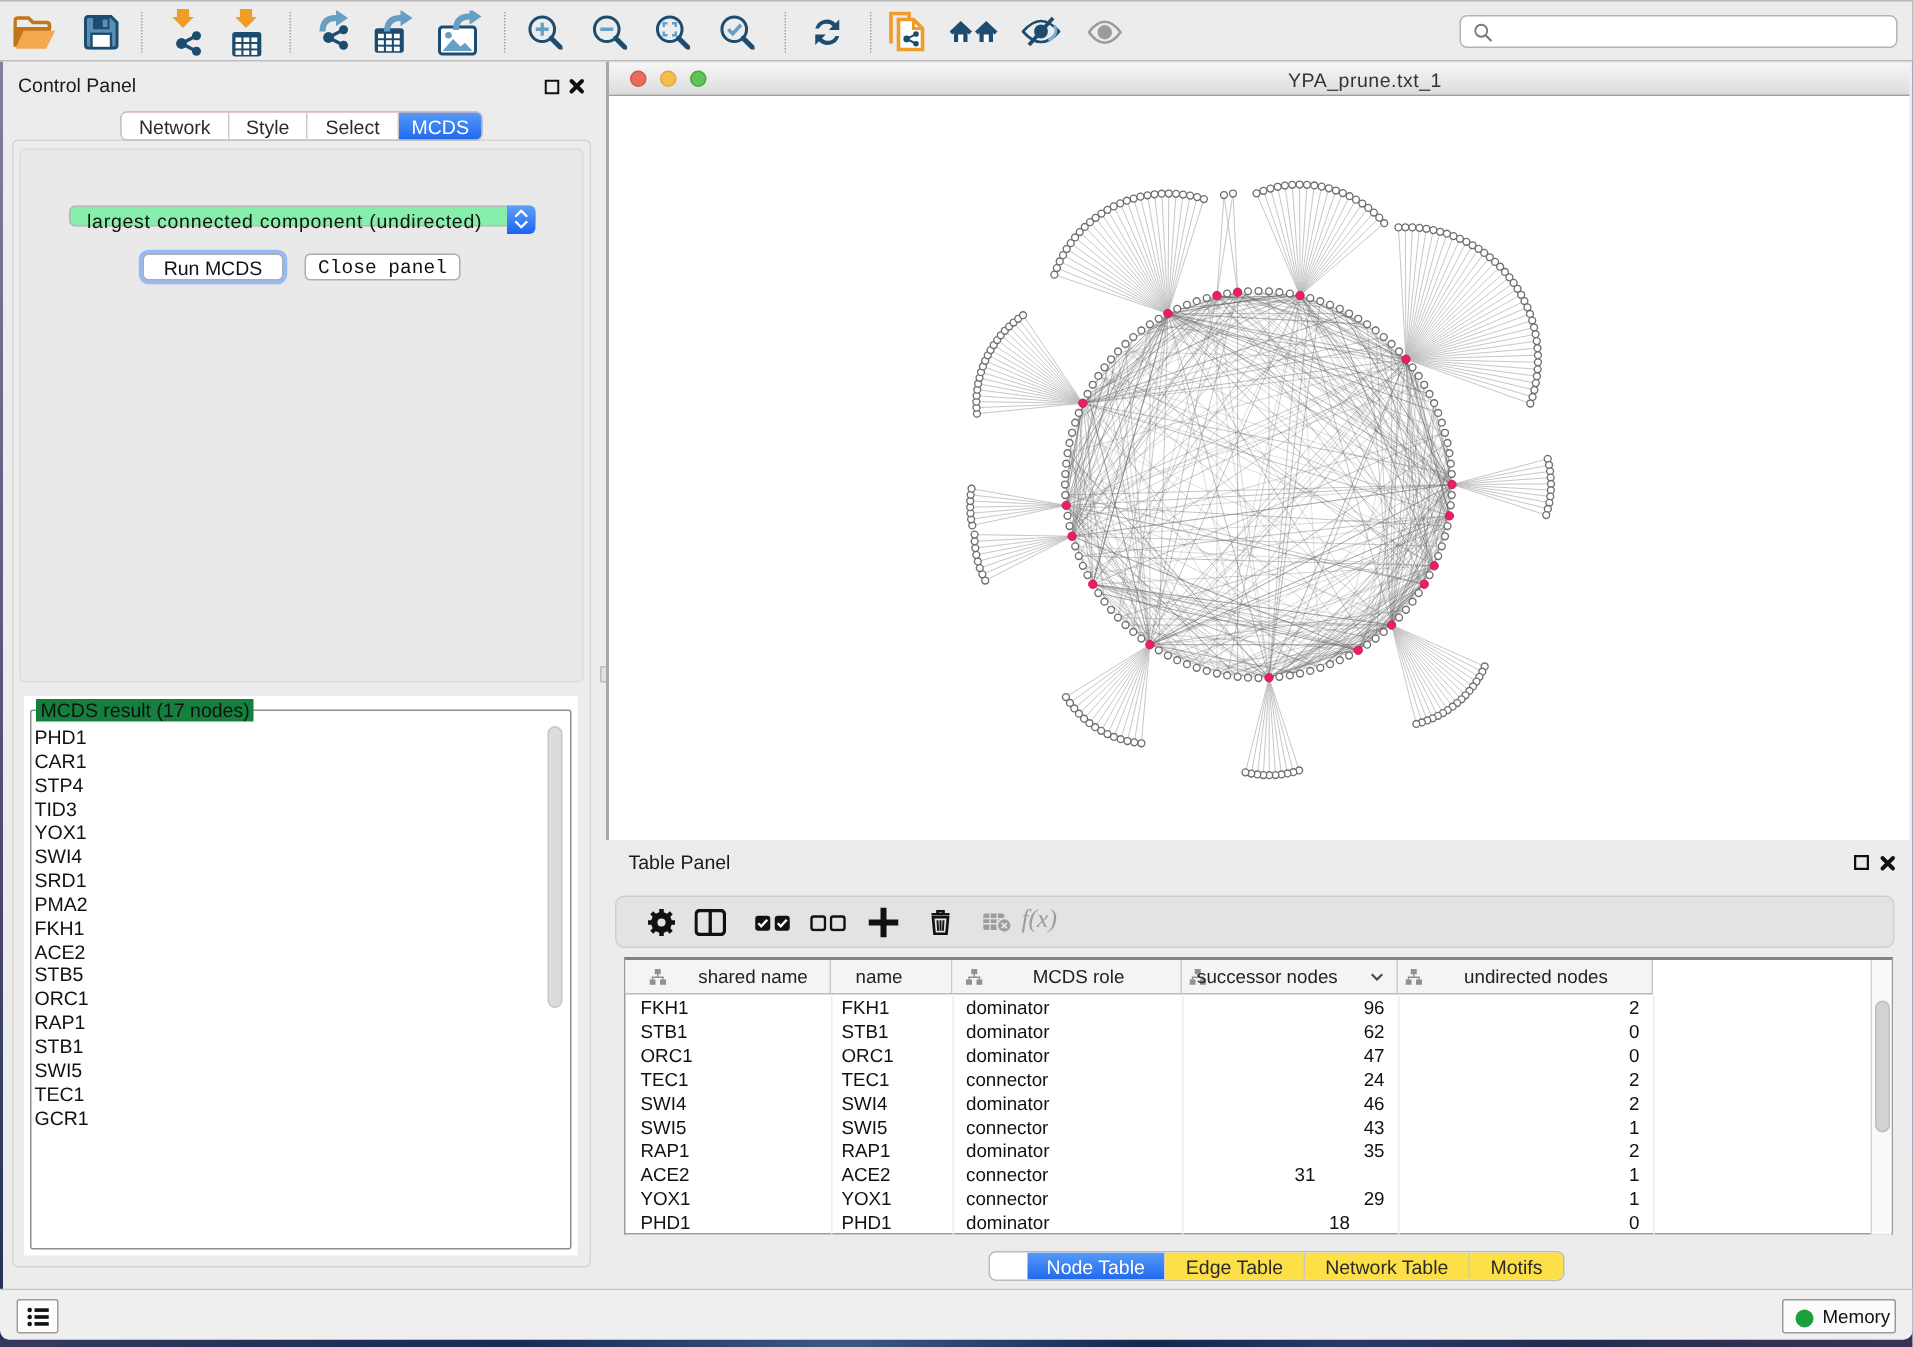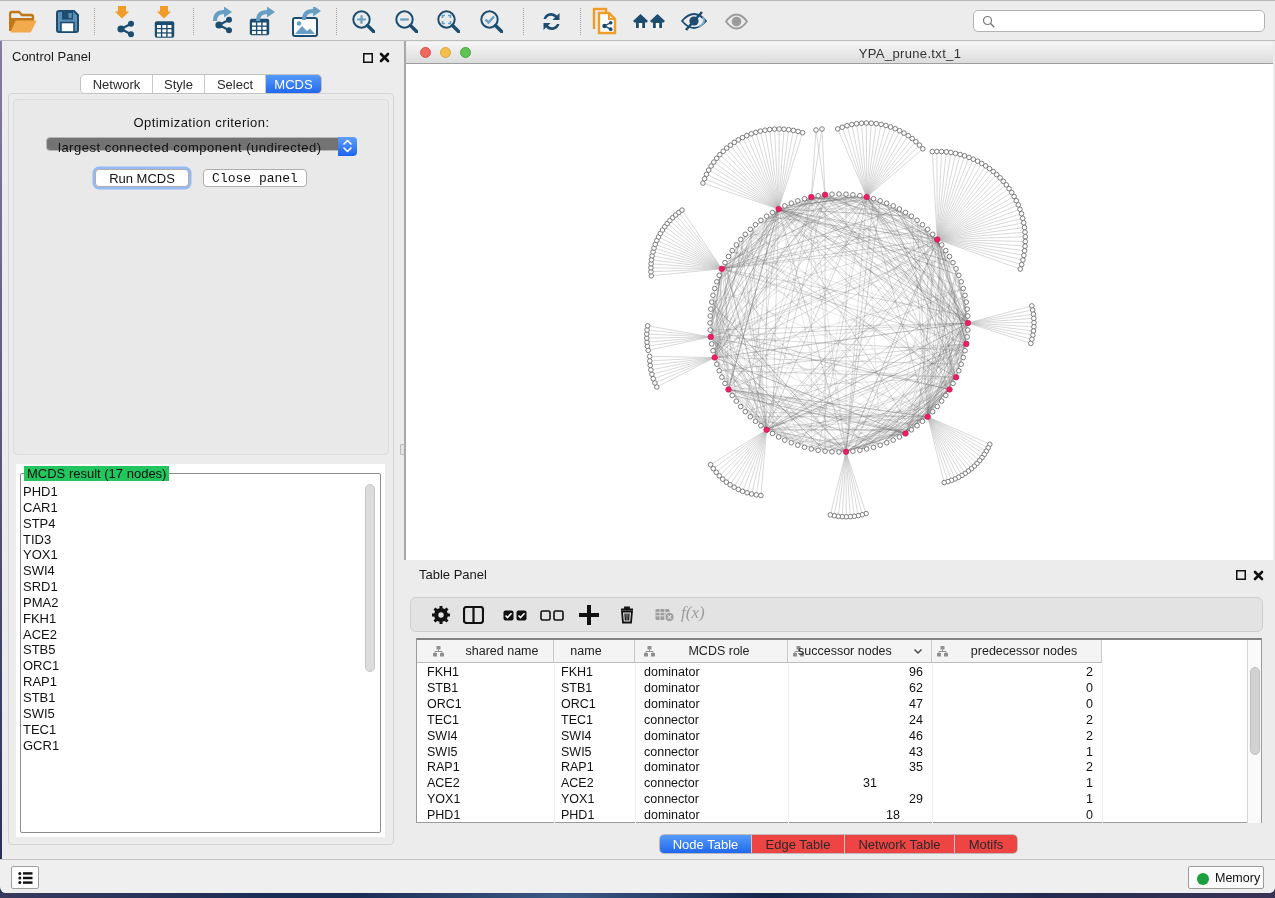--- a/index.html
+++ b/index.html
@@ -39,34 +39,34 @@
   font-size:13px; color:#2a2a2a; background:#fff; border-right:1px solid #c9c9c9; }
 #cp-tabs .seg:last-child { border-right:none; }
 #cp-tabs .seg.sel { background:linear-gradient(#559bf8,#2168ee); color:#fff; }
 #cp-outer { position:absolute; left:8px; top:93px; width:386px; height:752px;
   border:1px solid #d4d4d4; border-radius:4px; }
 #cp-inner { position:absolute; left:13px; top:99px; width:376px; height:356px;
   background:#e9e9e9; border:1px solid #dcdcdc; border-radius:4px; }
 #opt-label { position:absolute; left:0; top:115px; width:403px; text-align:center;
   font-size:13px; letter-spacing:0.45px; color:#111; }
 #opt-select { position:absolute; left:46px; top:137px; width:311px; height:14px;
-  background:#737373; border:1px solid #b6b6b6; border-radius:4px; }
+  background:#86efac; border:1px solid #b6b6b6; border-radius:4px; }
 #opt-select .txt { position:absolute; left:11px; top:2px; font-size:13px; letter-spacing:0.5px; color:#111; }
 #opt-select .step { position:absolute; right:-1px; top:-1px; width:19px; height:19px;
   background:linear-gradient(#5f9ff8,#1c64ee); border-radius:0 4px 4px 0; }
 .btn { position:absolute; height:18px; background:#fff; border:1px solid #aeaeae;
   border-radius:4px; font-size:13px; color:#111; text-align:center; line-height:17px; }
 #btn-run { left:95px; top:169px; width:94px; box-shadow:0 0 0 2.5px rgba(135,178,247,.85); }
 #btn-close { left:203px; top:169px; width:104px;font-family:Liberation Mono, monospace; }
 
 #result-box { position:absolute; left:16px; top:464px; width:369px; height:373px; background:#fff; }
 #result-border { position:absolute; left:4px; top:9px; width:361px; height:360px;
   border:1px solid #8d8d8d; border-radius:2px; }
 #result-legend { position:absolute; left:8px; top:2px; font-size:13px; color:#111;
-  background:#22c55e; padding:0 3px; }
+  background:#15803d; padding:0 3px; }
 #result-items { position:absolute; left:7px; top:20px; font-size:13px; color:#111; line-height:15.85px; }
 #result-scroll { position:absolute; left:349px; top:20px; width:10px; height:188px;
   background:#dcdcdc; border:1px solid #c6c6c6; border-radius:5px; }
 #splitter-h { position:absolute; left:400px; top:444px; width:7px; height:11px;
   background:#e2e2e2; border:1px solid #bcbcbc; border-radius:1px; }
 
 #vline { position:absolute; left:404px; top:41px; width:2px; height:519px; background:#a8a8a8; }
 #net { position:absolute; left:406px; top:42px; width:867px; height:518px; background:#fff; }
 #net-titlebar { position:absolute; left:0; top:0; width:867px; height:22px;
   background:linear-gradient(#f6f6f6,#dcdcdc); border-bottom:1px solid #9e9e9e; }
@@ -85,23 +85,23 @@
 #tp-header .hcell { position:absolute; top:0; height:23px; border-right:1px solid #c9c9c9;
   font-size:12.5px; color:#222; border-bottom:1px solid #bdbdbd; background:#f4f4f4; }
 #tp-rows { position:absolute; left:0; top:24px; font-size:12.5px; color:#111; }
 .trow { position:absolute; height:15.9px; width:830px; }
 .trow span { position:absolute; top:1px; }
 #tp-scroll { position:absolute; left:830px; top:0px; width:14px; height:183px;
   background:#fafafa; border-left:1px solid #d4d4d4; }
 #tp-thumb { position:absolute; left:1.5px; top:27px; width:10px; height:88px;
   background:#d2d2d2; border:1px solid #bfbfbf; border-radius:5px; }
 #tp-tabs { position:absolute; left:253px; top:274px; height:20px; display:flex;
-  border:1px solid #bbb; border-radius:5px; overflow:hidden; background:#fff; }
+  border:1px solid #bbb; border-radius:5px; overflow:hidden; background:#fff;padding-left:25px; }
 #tp-tabs .seg { height:100%; display:flex; align-items:center; justify-content:center;
-  font-size:13px; color:#2a2a2a; background:#ef4444; border-right:1px solid #c9c9c9; }
+  font-size:13px; color:#2a2a2a; background:#fde047; border-right:1px solid #c9c9c9; }
 #tp-tabs .seg:last-child { border-right:none; }
 #tp-tabs .seg.sel { background:linear-gradient(#559bf8,#2168ee); color:#fff; }
 
 #status { position:absolute; left:0; top:859px; width:1275px; height:34px;
   background:#efefef; border-top:1px solid #c5c5c5; border-bottom-left-radius:6px; border-bottom-right-radius:6px; }
 #sb-btn { position:absolute; left:11px; top:6px; width:28px; height:23px;
   background:#fcfcfc; border:1px solid #9e9e9e; border-radius:2px; }
 #mem-btn { position:absolute; left:1188px; top:6px; width:76px; height:23px;
   background:#fbfbfb; border:1px solid #9b9b9b; border-radius:2px; font-size:12.5px; color:#111; }
 #mem-btn .dot { position:absolute; left:8px; top:5.5px; width:12px; height:12px;
@@ -272,21 +272,20 @@
     <path d="M2 2 L9 9 M9 2 L2 9" stroke="#111" stroke-width="2.6" stroke-linecap="round"></path>
   </svg>
   <div id="cp-outer"></div>
   <div id="cp-inner"></div>
   <div id="cp-tabs">
     <div class="seg" style="width:72px">Network</div>
     <div class="seg" style="width:52px">Style</div>
     <div class="seg" style="width:61px">Select</div>
     <div class="seg sel" style="width:55px">MCDS</div>
   </div>
-  <div id="opt-label">Optimization criterion:</div>
   <div id="opt-select">
     <div class="txt">largest connected component (undirected)</div>
     <div class="step">
       <svg class="abs" style="left:4px;top:2px" width="11" height="14" viewBox="0 0 11 14">
         <path d="M2 5 L5.5 1.5 L9 5" fill="none" stroke="#fff" stroke-width="1.6" stroke-linecap="round" stroke-linejoin="round"></path>
         <path d="M2 9 L5.5 12.5 L9 9" fill="none" stroke="#fff" stroke-width="1.6" stroke-linecap="round" stroke-linejoin="round"></path>
       </svg>
     </div>
   </div>
   <div class="btn" id="btn-run">Run MCDS</div>
@@ -1336,21 +1335,21 @@
           </div>
           <div class="hcell" style="left:515px;width:170px">
             <svg class="abs" width="11" height="11" viewBox="0 0 11 11" style="left:5px;top:6px">
               <g fill="#909090">
                 <rect x="3.5" y="0" width="4" height="3.5"></rect>
                 <rect x="0" y="7" width="4" height="3.5"></rect>
                 <rect x="7" y="7" width="4" height="3.5"></rect>
               </g>
               <path d="M5.5 3.5 L5.5 5.5 M2 7 L2 5.5 L9 5.5 L9 7" fill="none" stroke="#909090" stroke-width="1"></path>
             </svg>
-            <span class="abs" style="left:32px;top:4px;width:120px;text-align:center">predecessor nodes</span>
+            <span class="abs" style="left:32px;top:4px;width:120px;text-align:center">undirected nodes</span>
           </div>
         </div>
       <div id="tp-rows">
           <div class="abs" style="left:136.5px;top:0;width:1px;height:159px;background:#ededed"></div>
           <div class="abs" style="left:217.5px;top:0;width:1px;height:159px;background:#ededed"></div>
           <div class="abs" style="left:370.5px;top:0;width:1px;height:159px;background:#ededed"></div>
           <div class="abs" style="left:514.5px;top:0;width:1px;height:159px;background:#ededed"></div>
           <div class="abs" style="left:684.5px;top:0;width:1px;height:159px;background:#ededed"></div>
           <div class="trow" style="top:0.0px">
             <span style="left:10px">FKH1</span>

